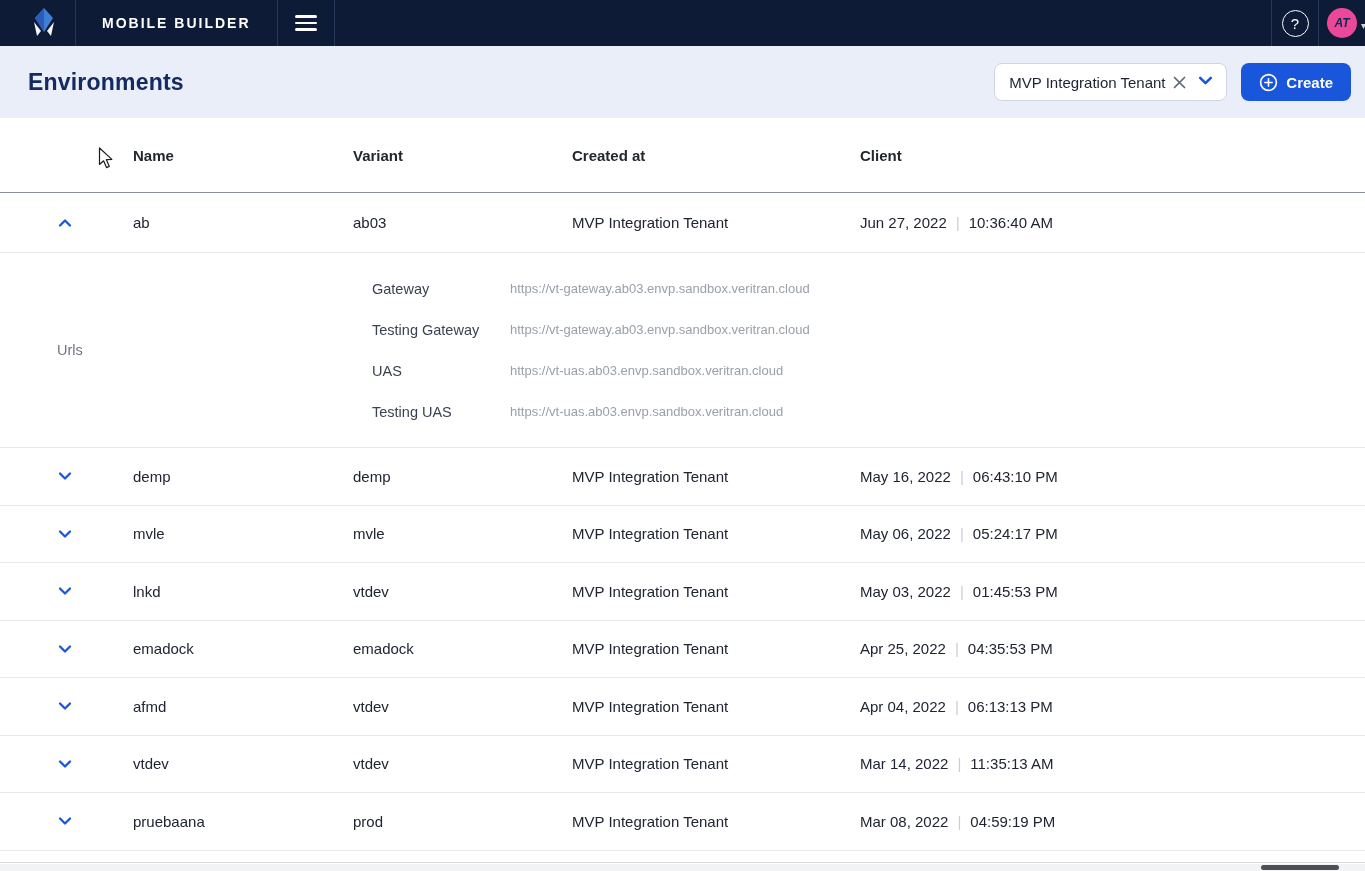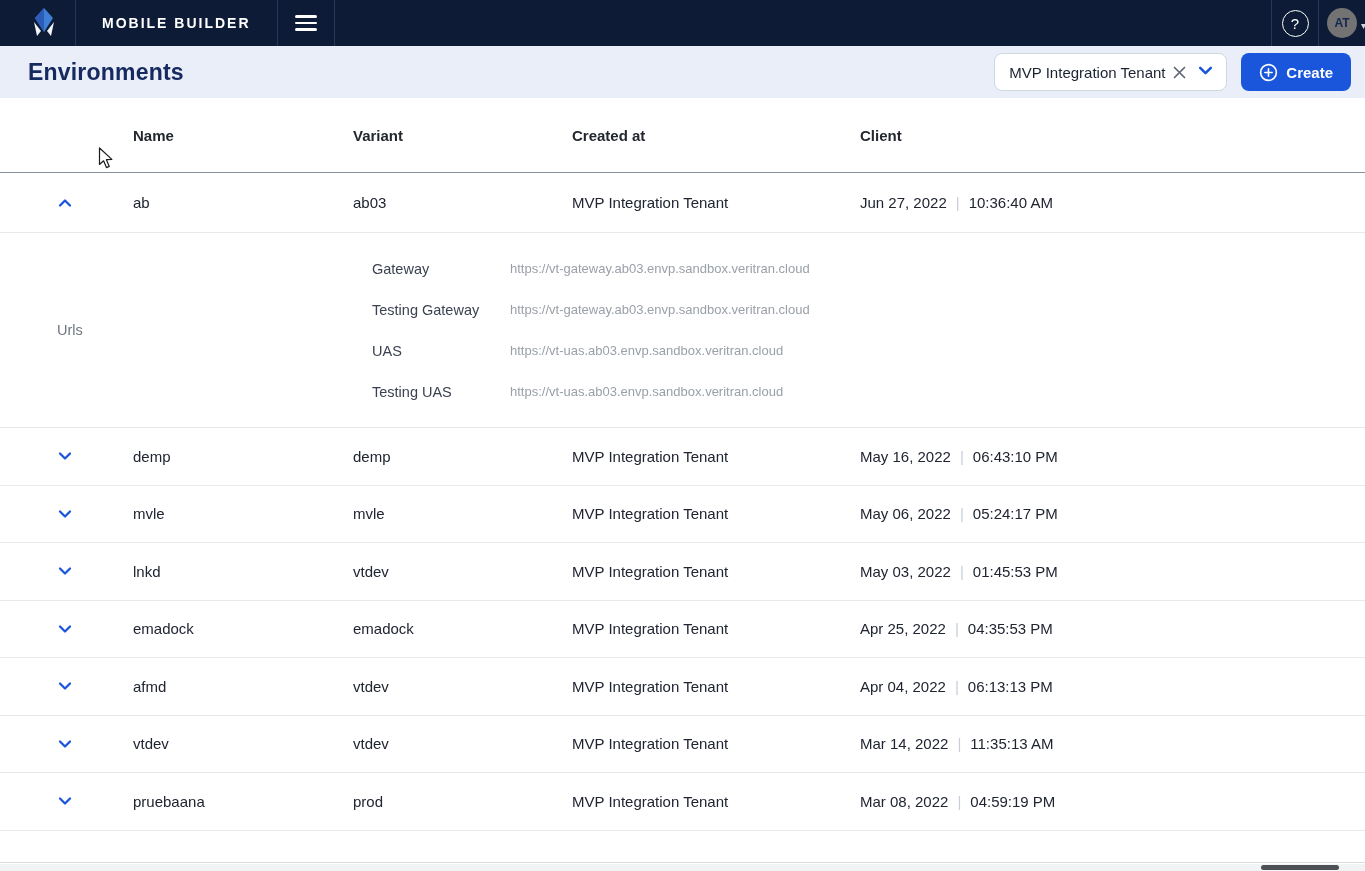--- a/index.html
+++ b/index.html
@@ -26,26 +26,26 @@
   .brand{padding:0 26px;border-right:1px solid var(--navbar-divider);
     color:#fff;font-weight:700;font-size:14px;letter-spacing:2px;}
   .burger-box{width:57px;border-right:1px solid var(--navbar-divider);cursor:pointer;}
   .burger{display:flex;flex-direction:column;gap:4px;}
   .burger span{display:block;width:22px;height:2.5px;background:#fff;border-radius:2px;}
   .nav-spacer{flex:1;}
   .help-box{width:47px;border-left:1px solid var(--navbar-divider);cursor:pointer;}
   .help-circle{width:27px;height:27px;border:1.8px solid #fff;border-radius:50%;
     color:#fff;font-size:15px;display:flex;align-items:center;justify-content:center;}
   .avatar-box{width:47px;border-left:1px solid var(--navbar-divider);cursor:pointer;position:relative;}
-  .avatar{width:30px;height:30px;border-radius:50%;background:#737373;color:#13264f;
-    font-size:12px;font-weight:700;display:flex;align-items:center;justify-content:center;}
+  .avatar{width:30px;height:30px;border-radius:50%;background:#ec4899;color:#13264f;
+    font-size:12px;font-weight:700;display:flex;align-items:center;justify-content:center;font-style:italic;}
   .avatar-caret{position:absolute;right:-1px;top:20px;color:#cfd6e2;font-size:10px;}
 
   
-  .page-header{height:52px;background:var(--header-bg);display:flex;align-items:center;
+  .page-header{height:72px;background:var(--header-bg);display:flex;align-items:center;
     justify-content:space-between;padding:0 14px 0 28px;}
   .page-title{color:var(--title-color);font-size:23px;font-weight:700;letter-spacing:.2px;}
   .header-actions{display:flex;align-items:center;gap:14px;}
   .tenant-select{width:233px;height:38px;background:#fff;border:1px solid var(--select-border);
     border-radius:8px;display:flex;align-items:center;padding:0 12px 0 14px;cursor:pointer;}
   .tenant-value{flex:1;font-size:15px;color:#1c2330;white-space:nowrap;overflow:hidden;}
   .clear-x{margin:0 10px 0 6px;display:flex;}
   .create-btn{height:38px;background:var(--accent);border:none;border-radius:8px;color:#fff;
     font-size:15px;font-weight:700;display:flex;align-items:center;gap:8px;padding:8px 18px;
     cursor:pointer;font-family:inherit;}

